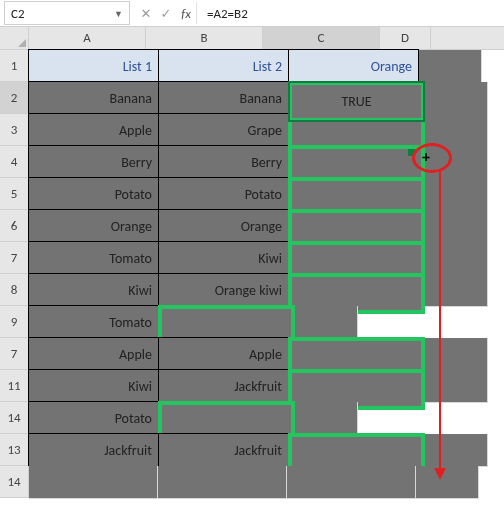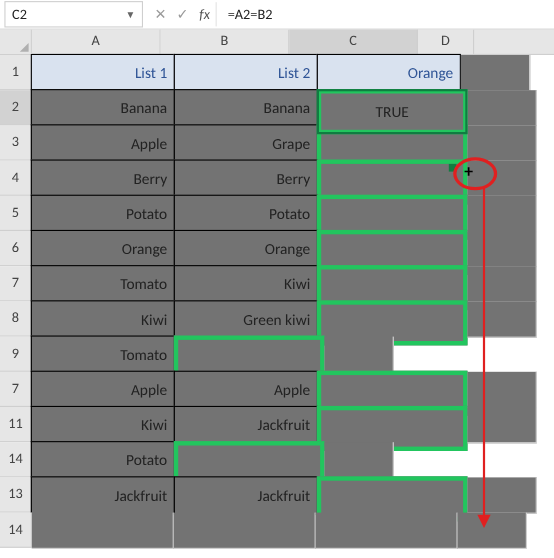--- a/index.html
+++ b/index.html
@@ -108,21 +108,21 @@
       <div class="row">
         <div class="rh">7</div>
         <div class="cell data">Tomato</div>
         <div class="cell data">Kiwi</div>
         <div class="cell res"></div>
         <div class="cell d"></div>
       </div>
       <div class="row">
         <div class="rh">8</div>
         <div class="cell data">Kiwi</div>
-        <div class="cell data">Green kiwi</div>
+        <div class="cell data">Orange kiwi</div>
         <div class="cell res"></div>
         <div class="cell d"></div>
       </div>
       <div class="row">
         <div class="rh">9</div>
         <div class="cell data">Tomato</div>
         <div class="cell res"></div>
         <div class="cell d"></div>
       </div>
       <div class="row">

